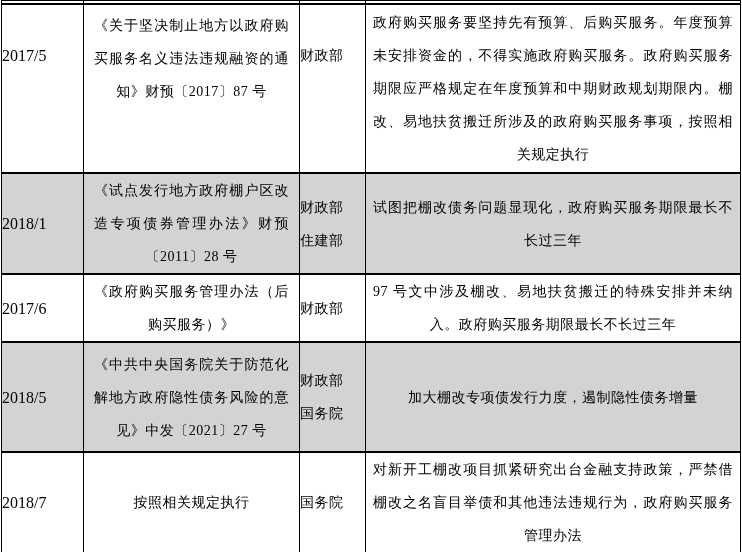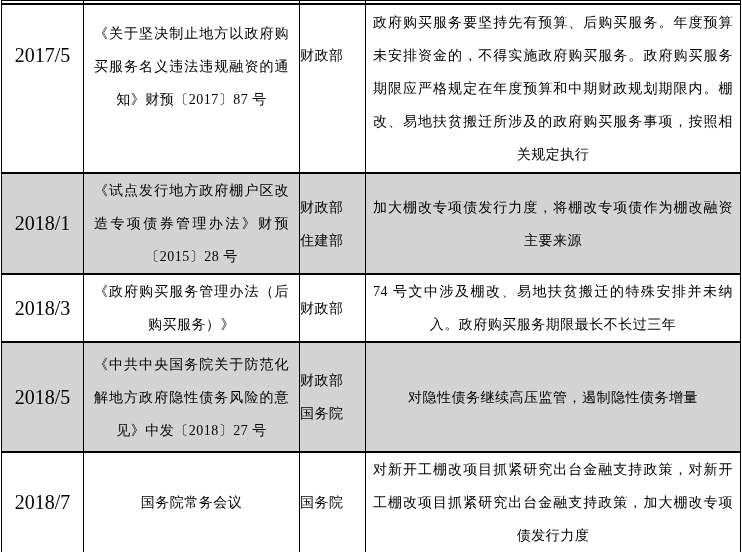--- a/index.html
+++ b/index.html
@@ -34,41 +34,40 @@
   }
   col.c-date{width:82px;}
   col.c-doc{width:216px;}
   col.c-dept{width:66px;}
   col.c-desc{width:375px;}
 
   tr.shaded td{background:var(--row-shaded);}
   tr:not(.shaded) td{background:var(--row-plain);}
 
   td.date{
-    text-align:center;
-    font-size:20px;
+    font-size:16px;
     letter-spacing:0;
   }
   td.doc{
     text-align:justify;
     text-align-last:center;
     padding:0 10px;
   }
   td.dept{
     text-align:left;
     white-space:pre-line;
   }
   td.desc{
     text-align:justify;
     text-align-last:center;
     padding:0 7px;
     margin-left:39px;
   }
   
-  tr[data-row-index="0"] td.doc{vertical-align:top;padding-top:12px;margin-top:6px;}
+  tr[data-row-index="0"] td.doc{vertical-align:top;padding-top:4px;margin-top:6px;}
   tr[data-row-index="0"] td.date,
   tr[data-row-index="0"] td.dept{vertical-align:top;padding-top:34px;}
 
   tr.partial td{height:2px;border-top-width:1px;}
 </style>
 </head>
 <body>
 
 <table class="policy">
   <colgroup>
@@ -88,41 +87,41 @@
 
   <tr data-row-index="0" style="height:169px">
     <td class="date">2017/5</td>
     <td class="doc">《关于坚决制止地方以政府购买服务名义违法违规融资的通知》财预〔2017〕87 号</td>
     <td class="dept">财政部</td>
     <td class="desc">政府购买服务要坚持先有预算、后购买服务。年度预算未安排资金的，不得实施政府购买服务。政府购买服务期限应严格规定在年度预算和中期财政规划期限内。棚改、易地扶贫搬迁所涉及的政府购买服务事项，按照相关规定执行</td>
   </tr>
 
   <tr data-row-index="1" style="height:93px" class="shaded">
     <td class="date">2018/1</td>
-    <td class="doc">《试点发行地方政府棚户区改造专项债券管理办法》财预〔2015〕28 号</td>
+    <td class="doc">《试点发行地方政府棚户区改造专项债券管理办法》财预〔2011〕28 号</td>
     <td class="dept">财政部
 住建部</td>
-    <td class="desc">加大棚改专项债发行力度，将棚改专项债作为棚改融资主要来源</td>
+    <td class="desc">试图把棚改债务问题显现化，政府购买服务期限最长不长过三年</td>
   </tr>
 
   <tr data-row-index="2" style="height:64px">
-    <td class="date">2018/3</td>
+    <td class="date">2017/6</td>
     <td class="doc">《政府购买服务管理办法（后购买服务）》</td>
     <td class="dept">财政部</td>
-    <td class="desc">74 号文中涉及棚改、易地扶贫搬迁的特殊安排并未纳入。政府购买服务期限最长不长过三年</td>
+    <td class="desc">97 号文中涉及棚改、易地扶贫搬迁的特殊安排并未纳入。政府购买服务期限最长不长过三年</td>
   </tr>
 
   <tr data-row-index="3" style="height:110px" class="shaded">
     <td class="date">2018/5</td>
-    <td class="doc">《中共中央国务院关于防范化解地方政府隐性债务风险的意见》中发〔2018〕27 号</td>
+    <td class="doc">《中共中央国务院关于防范化解地方政府隐性债务风险的意见》中发〔2021〕27 号</td>
     <td class="dept">财政部
 国务院</td>
-    <td class="desc">对隐性债务继续高压监管，遏制隐性债务增量</td>
+    <td class="desc">加大棚改专项债发行力度，遏制隐性债务增量</td>
   </tr>
 
   <tr data-row-index="4" style="height:99px">
     <td class="date">2018/7</td>
-    <td class="doc">国务院常务会议</td>
+    <td class="doc">按照相关规定执行</td>
     <td class="dept">国务院</td>
-    <td class="desc">对新开工棚改项目抓紧研究出台金融支持政策，对新开工棚改项目抓紧研究出台金融支持政策，加大棚改专项债发行力度</td>
+    <td class="desc">对新开工棚改项目抓紧研究出台金融支持政策，严禁借棚改之名盲目举债和其他违法违规行为，政府购买服务管理办法</td>
   </tr>
 </tbody>
   </table>
 
 </body></html>

